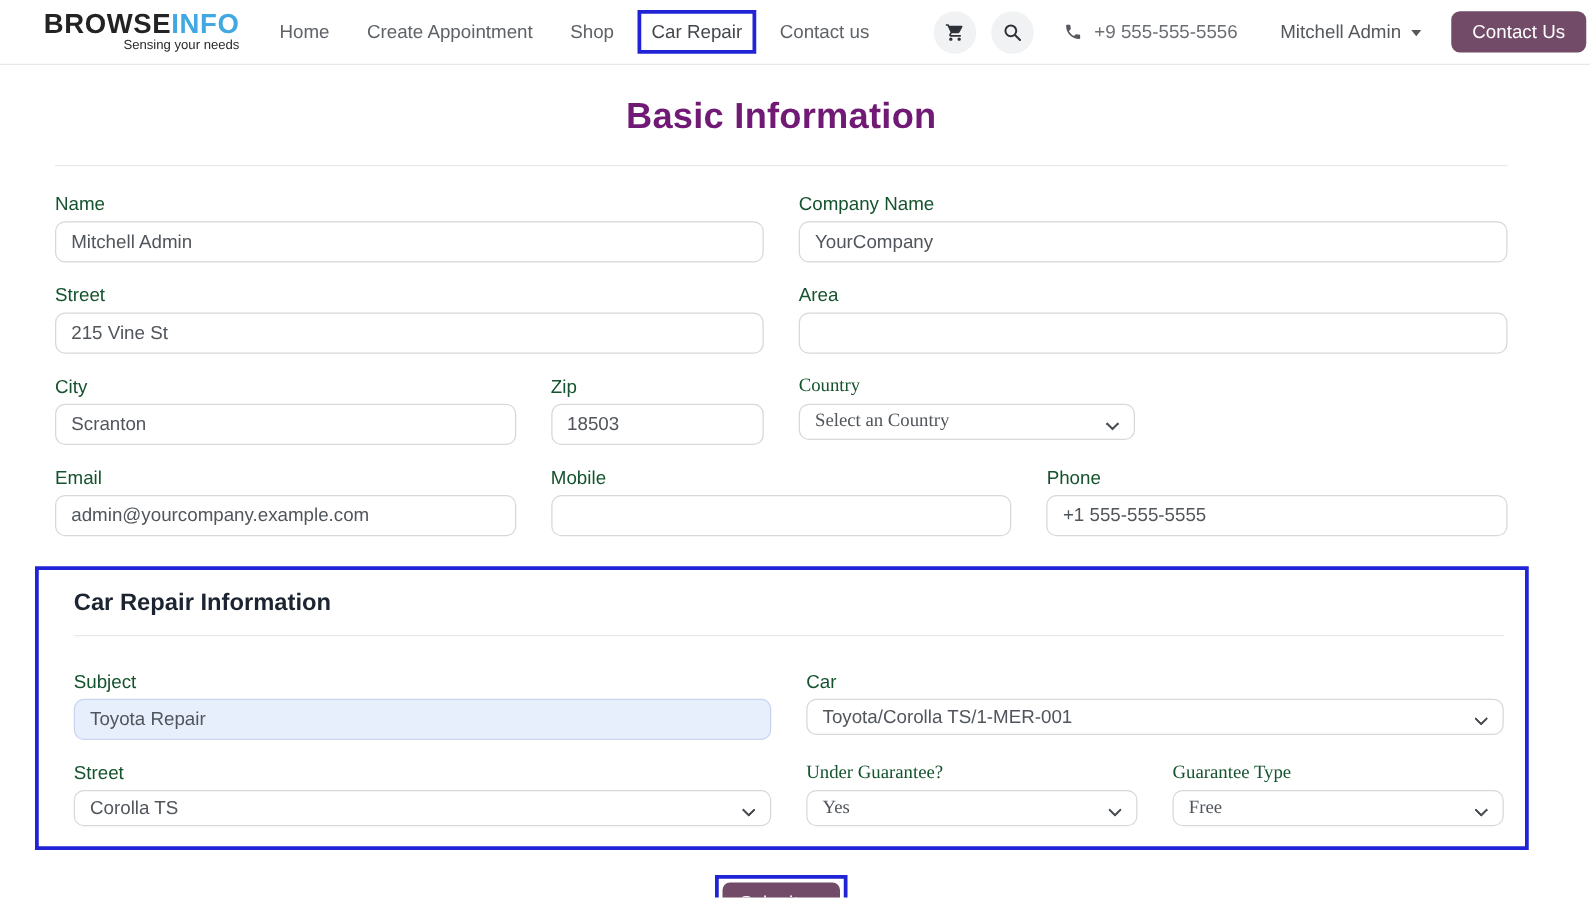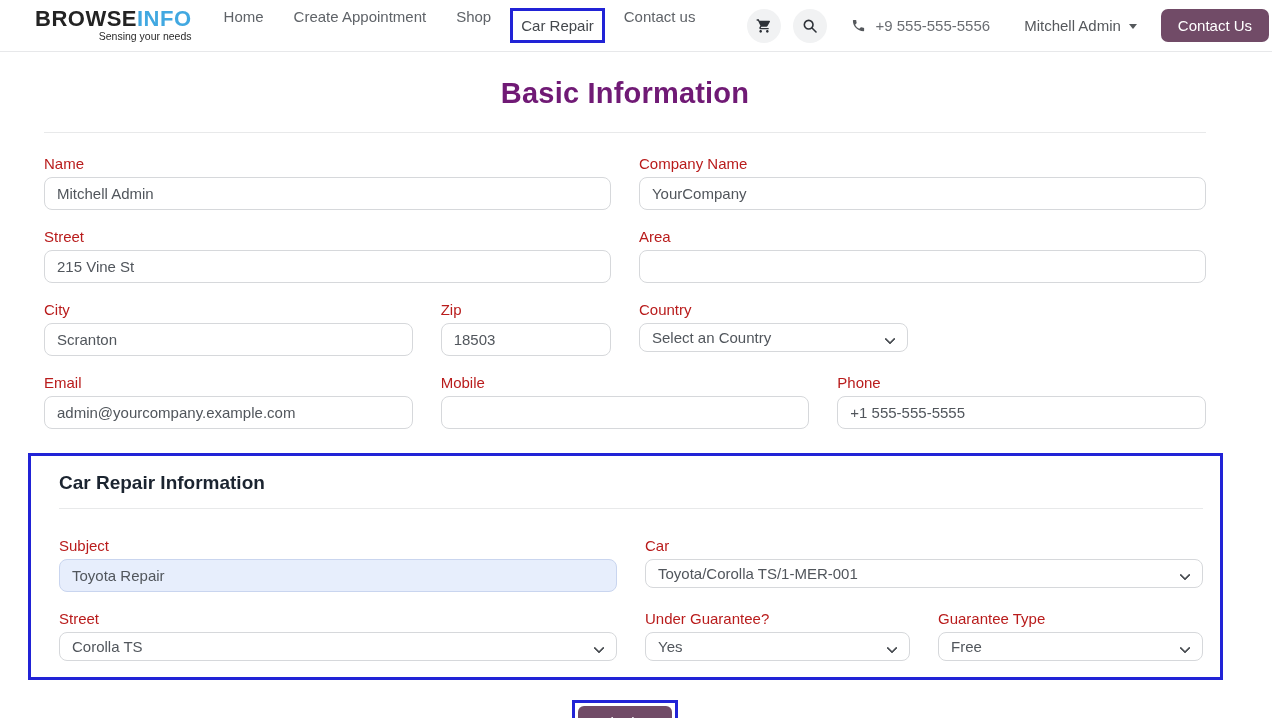--- a/index.html
+++ b/index.html
@@ -7,21 +7,21 @@
     font-family:"Liberation Sans", sans-serif; overflow:hidden; }
 
   
   .header { height:52px; display:flex; align-items:center; background:#fff;
     border-bottom:1px solid #e7e8ea; padding-left:35px; position:relative; }
   .logo { display:flex; flex-direction:column; align-items:flex-end; margin-right:32px; }
   .logo-main { font-size:22px; font-weight:bold; letter-spacing:.5px; line-height:20px; }
   .logo-part1 { color:#232323; }
   .logo-part2 { color:#41a8e1; }
   .logo-tagline { font-size:10.5px; color:#2a2a2a; margin-top:1px; }
-  .nav { display:flex; gap:30px; }
+  .nav { display:flex; align-items:center; gap:30px; }
   .nav-item { font-size:15px; color:#5f6368; cursor:pointer; white-space:nowrap; }
   .nav-item.boxed { border:3px solid #2123d6; padding:6px 8px; margin:0 -11px; color:#43474c; }
   .header-right { display:flex; align-items:center; margin-left:52px; gap:0; }
   .icon-circle { width:34px; height:34px; border-radius:50%; background:#f1f2f3;
     display:flex; align-items:center; justify-content:center; margin-right:12px; cursor:pointer; }
   .phone-wrap { display:flex; align-items:center; gap:9px; margin-left:12px; color:#6b6e73; font-size:15px; }
   .user-menu { display:flex; align-items:center; gap:8px; margin-left:34px;
     font-size:15px; color:#55585c; cursor:pointer; }
   .caret-down { width:0; height:0; border-left:4px solid transparent;
     border-right:4px solid transparent; border-top:5px solid #55585c; margin-top:2px; }
@@ -31,22 +31,22 @@
 
   
   .container { width:1162px; margin-left:44px; }
   .page-title { text-align:center; font-size:29px; font-weight:bold; color:#701a75;
     margin-top:25px; letter-spacing:.2px; }
   .divider { border:none; border-top:1px solid #e8e9ea; margin-top:22px; }
 
   .form-grid { display:grid; grid-template-columns:repeat(12, 1fr);
     column-gap:28px; row-gap:18px; margin-top:22px; }
   .span6 { grid-column:span 6; } .span4 { grid-column:span 4; }
-  .span3 { grid-column:span 3; } .span2 { grid-column:span 2; }
-  .field label { display:block; font-size:15px; color:#b91c1c; margin-bottom:5px; }
+  .span3 { grid-column:span 3;font-family:Liberation Serif, serif; } .span2 { grid-column:span 2; }
+  .field label { display:block; font-size:15px; color:#14532d; margin-bottom:5px; }
   .field input { width:100%; height:33px; border:1px solid #d6d8db; border-radius:8px;
     padding:0 12px; font-size:15px; color:#51565c; background:#fff; outline:none;
     font-family:"Liberation Sans", sans-serif; }
   .field input.autofill { background:#e7eefc; border-color:#c9d5ef; }
   .select { width:100%; height:29px; border:1px solid #d6d8db; border-radius:8px;
     padding:0 30px 0 12px; font-size:15px; color:#51565c; background:#fff;
     display:flex; align-items:center; position:relative; cursor:pointer; }
   .select .chev { position:absolute; right:13px; top:11px; width:8px; height:8px;
     border-right:2px solid #4a4e53; border-bottom:2px solid #4a4e53;
     transform:rotate(45deg); border-radius:1px; }

